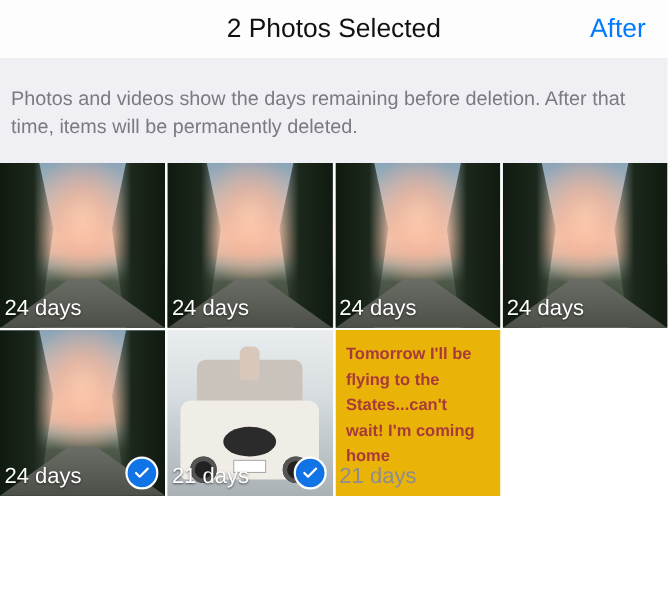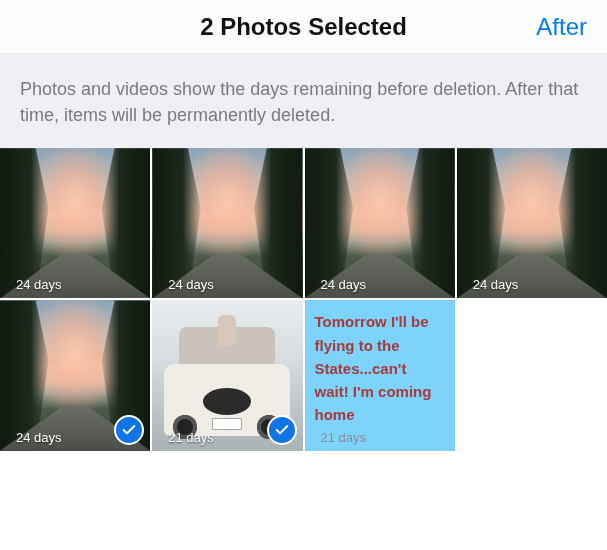--- a/index.html
+++ b/index.html
@@ -1,27 +1,27 @@
 <!DOCTYPE html>
 <html><head>
 <meta charset="utf-8">
 <style>
   * { box-sizing: border-box; margin: 0; padding: 0; }
   html, body { width: 607px; height: 550px; font-family: -apple-system, "Helvetica Neue", Arial, sans-serif; background: #fff; }
   .header {
     display: flex; align-items: center; justify-content: center;
     height: 54px; position: relative; background: #fdfdfd; border-bottom: 1px solid #e5e5e7;
   }
-  .header-title { font-size: 24px; font-weight: 700; color: #111; }
+  .header-title { font-size: 24px; font-weight: 400; color: #111; }
   .header-cancel {
     position: absolute; right: 20px; top: 0; height: 54px; display: flex; align-items: center;
     font-size: 24px; color: #007aff; cursor: pointer;
   }
   .info-bar {
-    background: #efeff4; padding: 22px 20px 20px 20px; font-size: 18px; line-height: 1.45;
+    background: #efeff4; padding: 22px 20px 20px 10px; font-size: 18px; line-height: 1.45;
     color: #7a7a80;
   }
   .grid {
     display: grid; grid-template-columns: repeat(4, 1fr); gap: 2px; background: #fff;
   }
   .cell {
     position: relative; width: 100%; aspect-ratio: 1/1; overflow: hidden; cursor: pointer;
   }
   .thumb-sky {
     position: absolute; inset: 0;
@@ -62,25 +62,25 @@
   .wheel {
     position: absolute; bottom: 8%; width: 16%; aspect-ratio: 1/1; background: #222; border-radius: 50%;
     box-shadow: inset 0 0 0 4px #555;
   }
   .wheel.l { left: 14%; } .wheel.r { right: 14%; }
   .person {
     position: absolute; left: 44%; top: 10%; width: 12%; height: 20%;
     background: #d7c8bb; border-radius: 6px 6px 3px 3px;
   }
   .thumb-note {
-    position: absolute; inset: 0; background: #7dd3fc; padding: 10px 10px;
+    position: absolute; inset: 0; background: #eab308; padding: 10px 10px;
     font-size: 15px; font-weight: 600; color: #a83a3a; line-height: 1.55;
   }
   .days-label {
-    position: absolute; left: 16px; bottom: 6px; color: #fff; font-size: 13px;
+    position: absolute; left: 4px; bottom: 6px; color: #fff; font-size: 20px;
     text-shadow: 0 1px 2px rgba(0,0,0,0.6);
   }
   .days-label.dark { color: #8c8c92; text-shadow: none; }
   .check {
     position: absolute; right: 6px; bottom: 6px; width: 30px; height: 30px;
     border-radius: 50%; background: #1073e6; border: 2px solid #fff;
     display: flex; align-items: center; justify-content: center;
   }
   .check svg { width: 16px; height: 16px; }
   .empty-row { height: 80px; background: #fff; }

